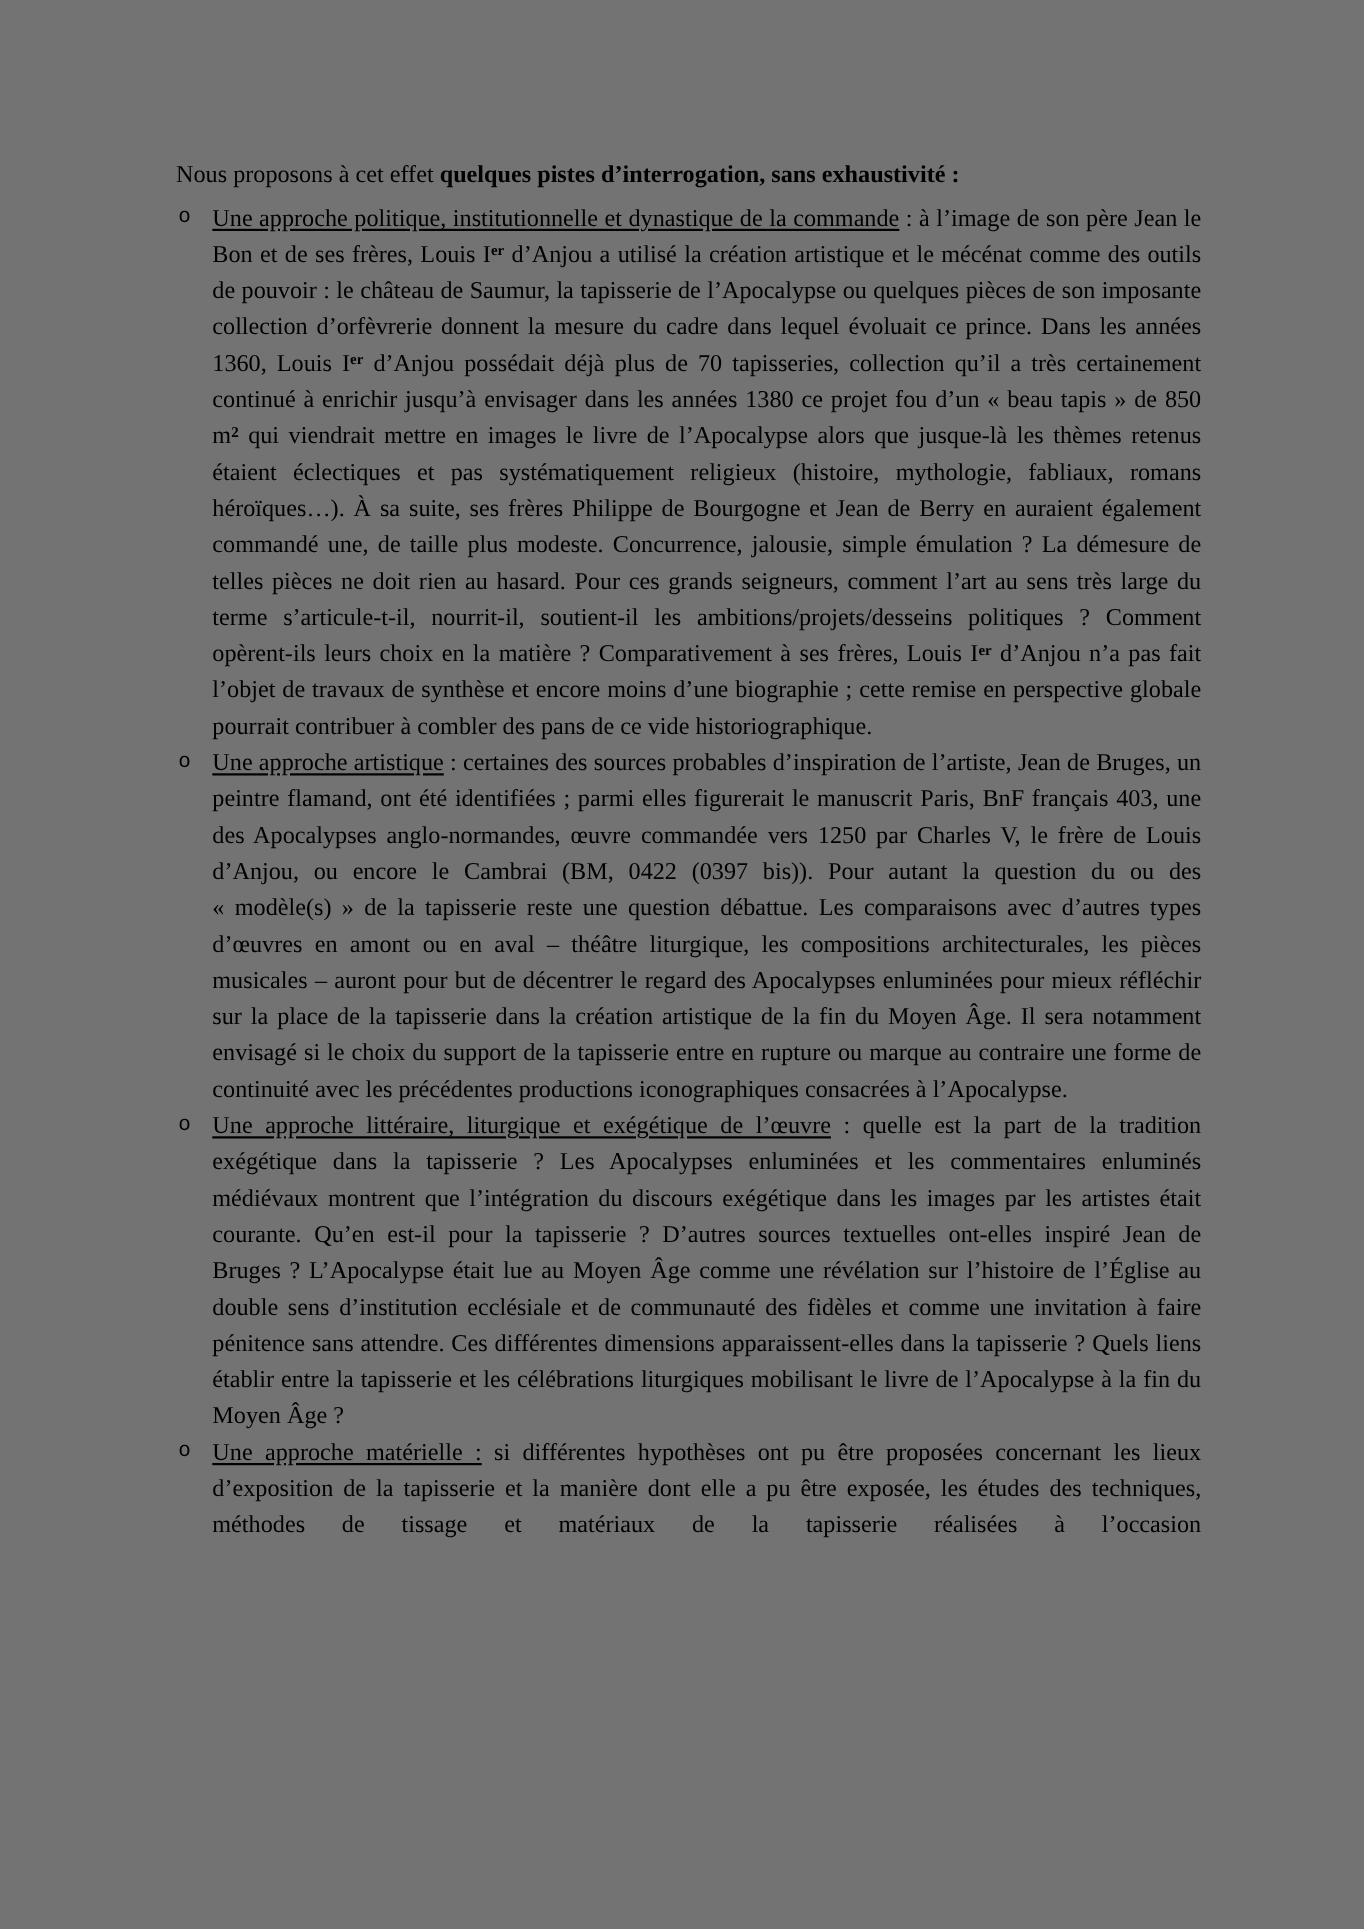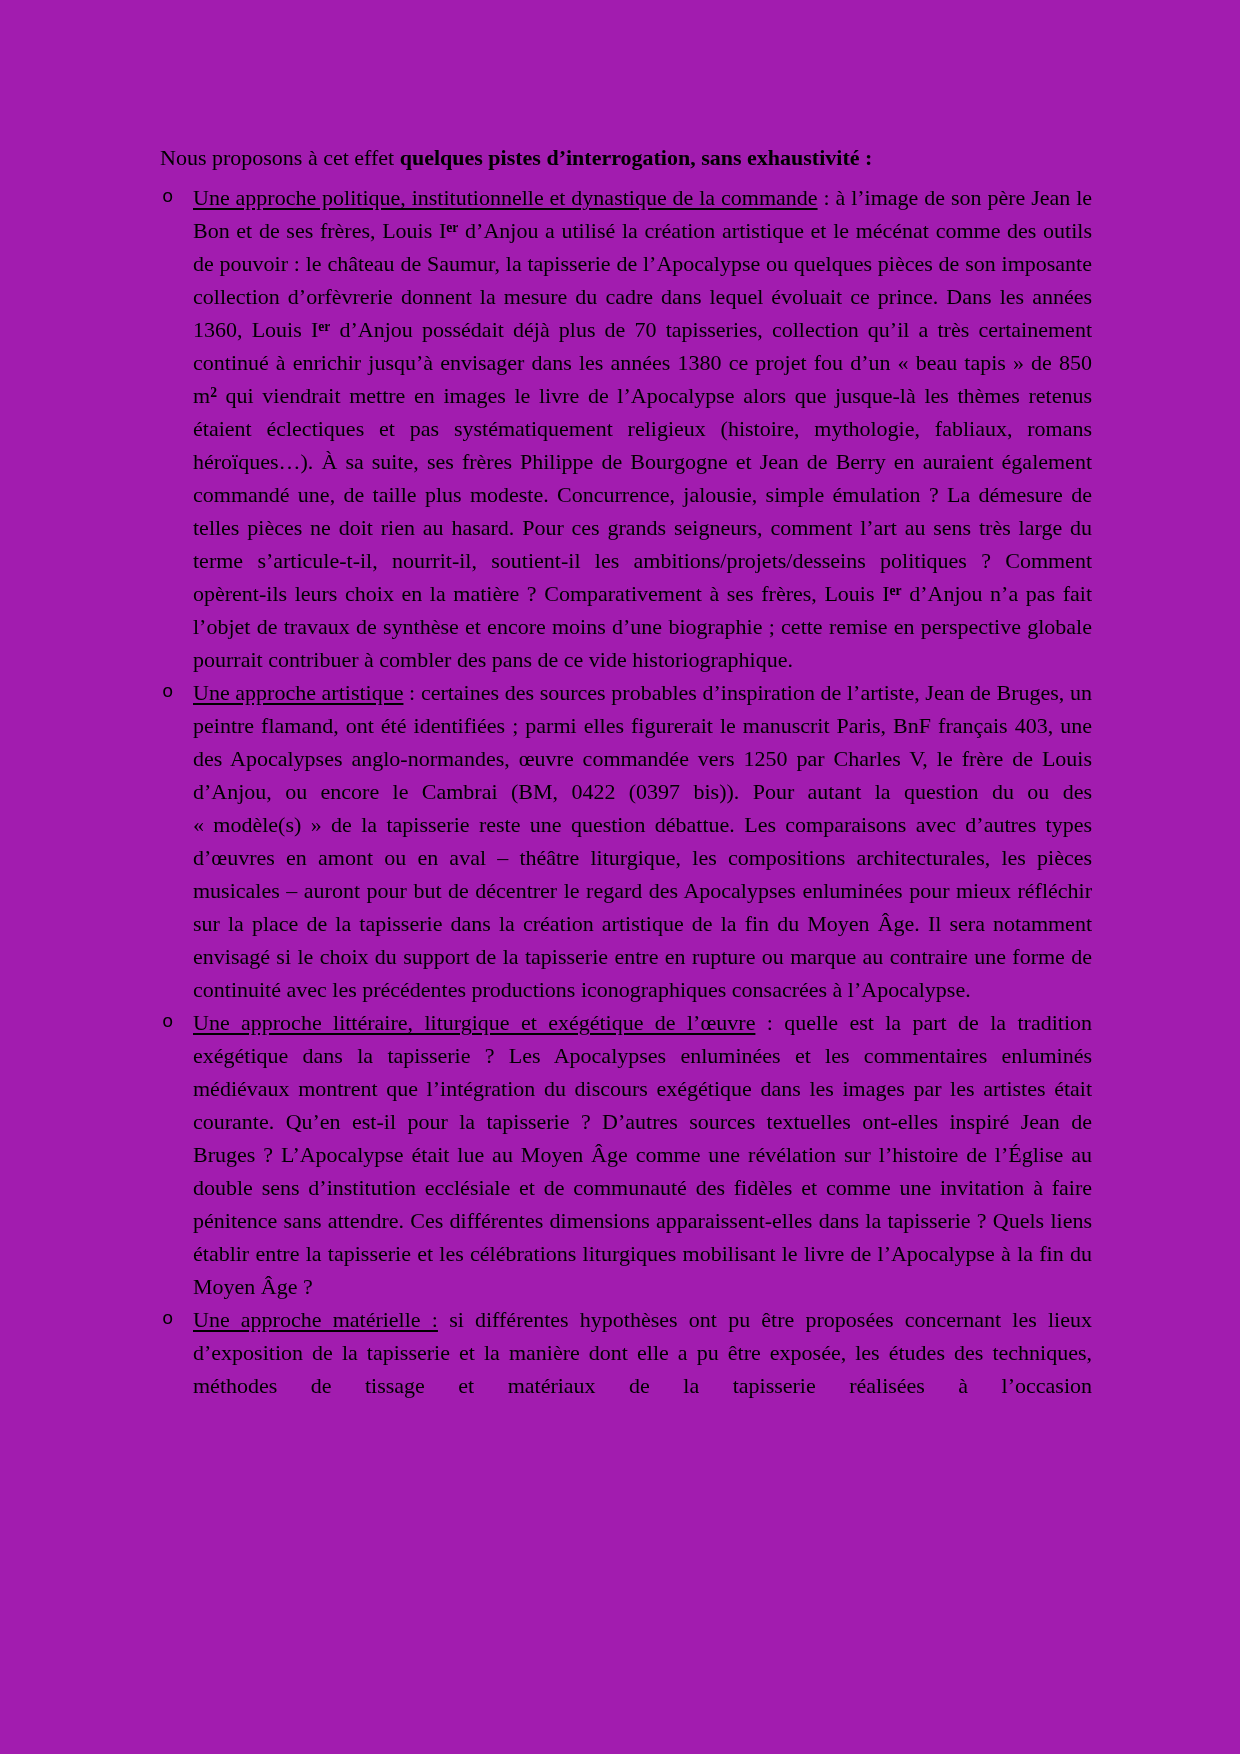--- a/index.html
+++ b/index.html
@@ -5,21 +5,21 @@
   * { margin: 0; padding: 0; box-sizing: border-box; }
   html, body { background: #ffffff; }
   body {
     width: 1240px;
     font-family: "Liberation Serif", serif;
     color: #000000;
   }
   .page {
     width: 1240px;
     min-height: 1754px;
-    background: #a21caf;
+    background: #737373;
     padding: 141px 148px 60px 160px;
   }
   .intro {
     font-size: 22px;
     line-height: 33px;
     text-align: justify;
     margin-bottom: 7px;
   }
   .intro .b { font-weight: bold; }
   .bullet {

